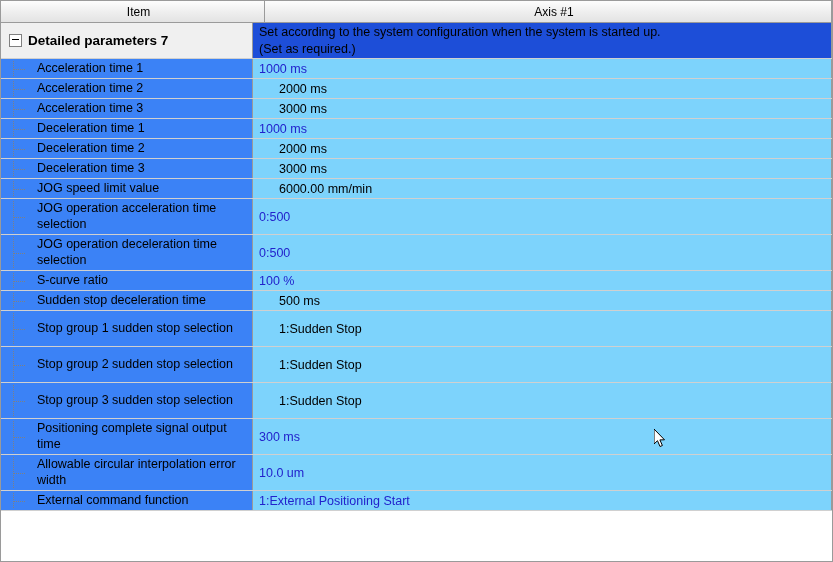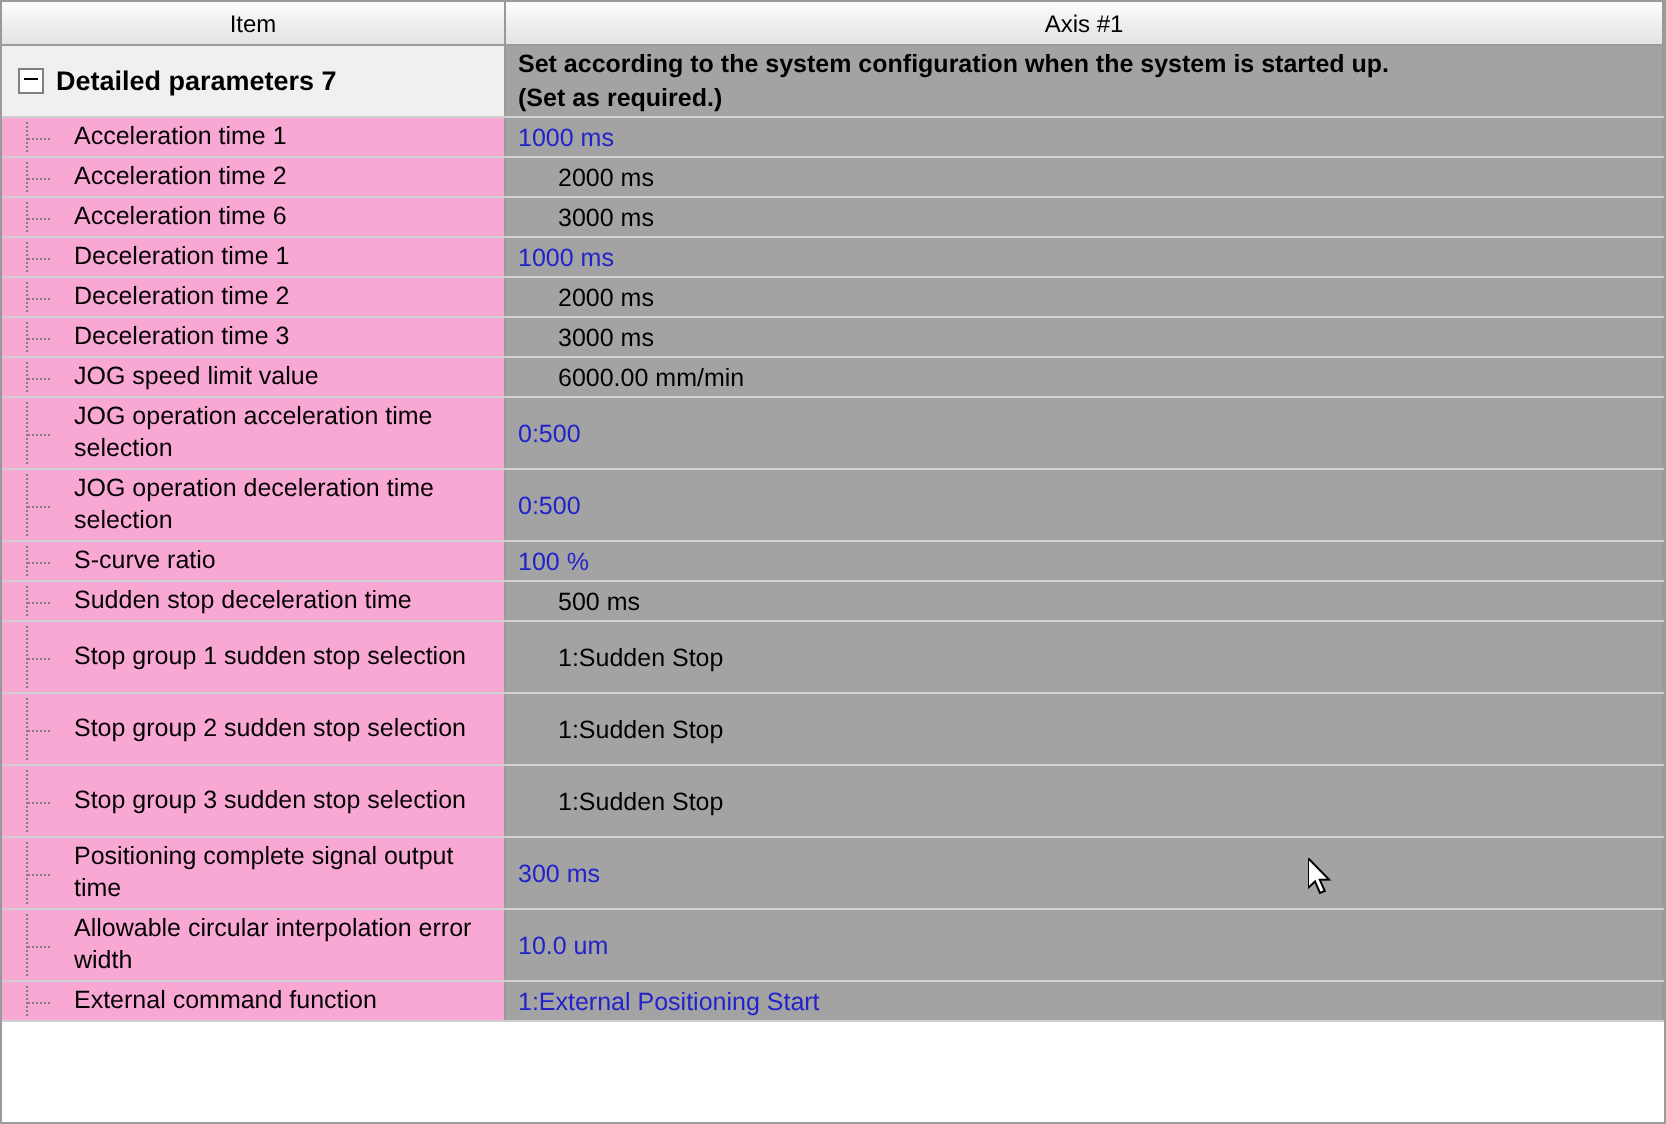--- a/index.html
+++ b/index.html
@@ -32,20 +32,21 @@
     border-bottom: 1px solid #9a9a9a;
   }
   .header-cell {
     display: flex;
     align-items: center;
     justify-content: center;
     font-size: 12px;
     color: #000;
     box-sizing: border-box;
     height: 100%;
+    margin-left: 12px;
   }
   .header-cell.item {
     width: 252px;
     border-right: 1px solid #9a9a9a;
   }
   .header-cell.axis {
     flex: 1 1 auto;
     border-right: 1px solid #9a9a9a;
     text-align: center;
   }
@@ -56,30 +57,30 @@
   .row {
     display: flex;
     border-bottom: 1px solid #d0d0d0;
     box-sizing: border-box;
     min-height: 20px;
   }
   .cell-item {
     width: 252px;
     box-sizing: border-box;
     border-right: 1px solid #9a9a9a;
-    background: #f9a8d4;
+    background: #3b82f6;
     display: flex;
     align-items: center;
     padding: 2px 0 2px 0;
   }
   .cell-value {
     flex: 1 1 auto;
     box-sizing: border-box;
     border-right: 1px solid #9a9a9a;
-    background: #a3a3a3;
+    background: #7dd3fc;
     display: flex;
     align-items: center;
     padding: 2px 6px;
     font-size: 12.5px;
   }
   .val-blue { color: #2222cc; }
   .val-black { color: #000000; padding-left: 26px; }
 
   
   .row.group .cell-item {
@@ -104,22 +105,22 @@
   .expander::before {
     content: "";
     position: absolute;
     left: 2px;
     right: 2px;
     top: 4px;
     height: 1px;
     background: #000;
   }
   .row.group .cell-value {
-    background: #a3a3a3;
-    font-weight: bold;
+    background: #1d4ed8;
+    font-weight: normal;
     font-size: 12.5px;
     line-height: 1.35;
     align-items: center;
     padding: 3px 6px;
   }
   .group-note {
     display: block;
   }
   
   .tree-indent {
@@ -199,21 +200,21 @@
       <div class="row h20">
         <div class="cell-item">
           <div class="tree-indent"></div>
           <span class="item-label">Acceleration time 2</span>
         </div>
         <div class="cell-value val-black">2000 ms</div>
       </div>
       <div class="row h20">
         <div class="cell-item">
           <div class="tree-indent"></div>
-          <span class="item-label">Acceleration time 6</span>
+          <span class="item-label">Acceleration time 3</span>
         </div>
         <div class="cell-value val-black">3000 ms</div>
       </div>
       <div class="row h20">
         <div class="cell-item">
           <div class="tree-indent"></div>
           <span class="item-label">Deceleration time 1</span>
         </div>
         <div class="cell-value val-blue">1000 ms</div>
       </div>

